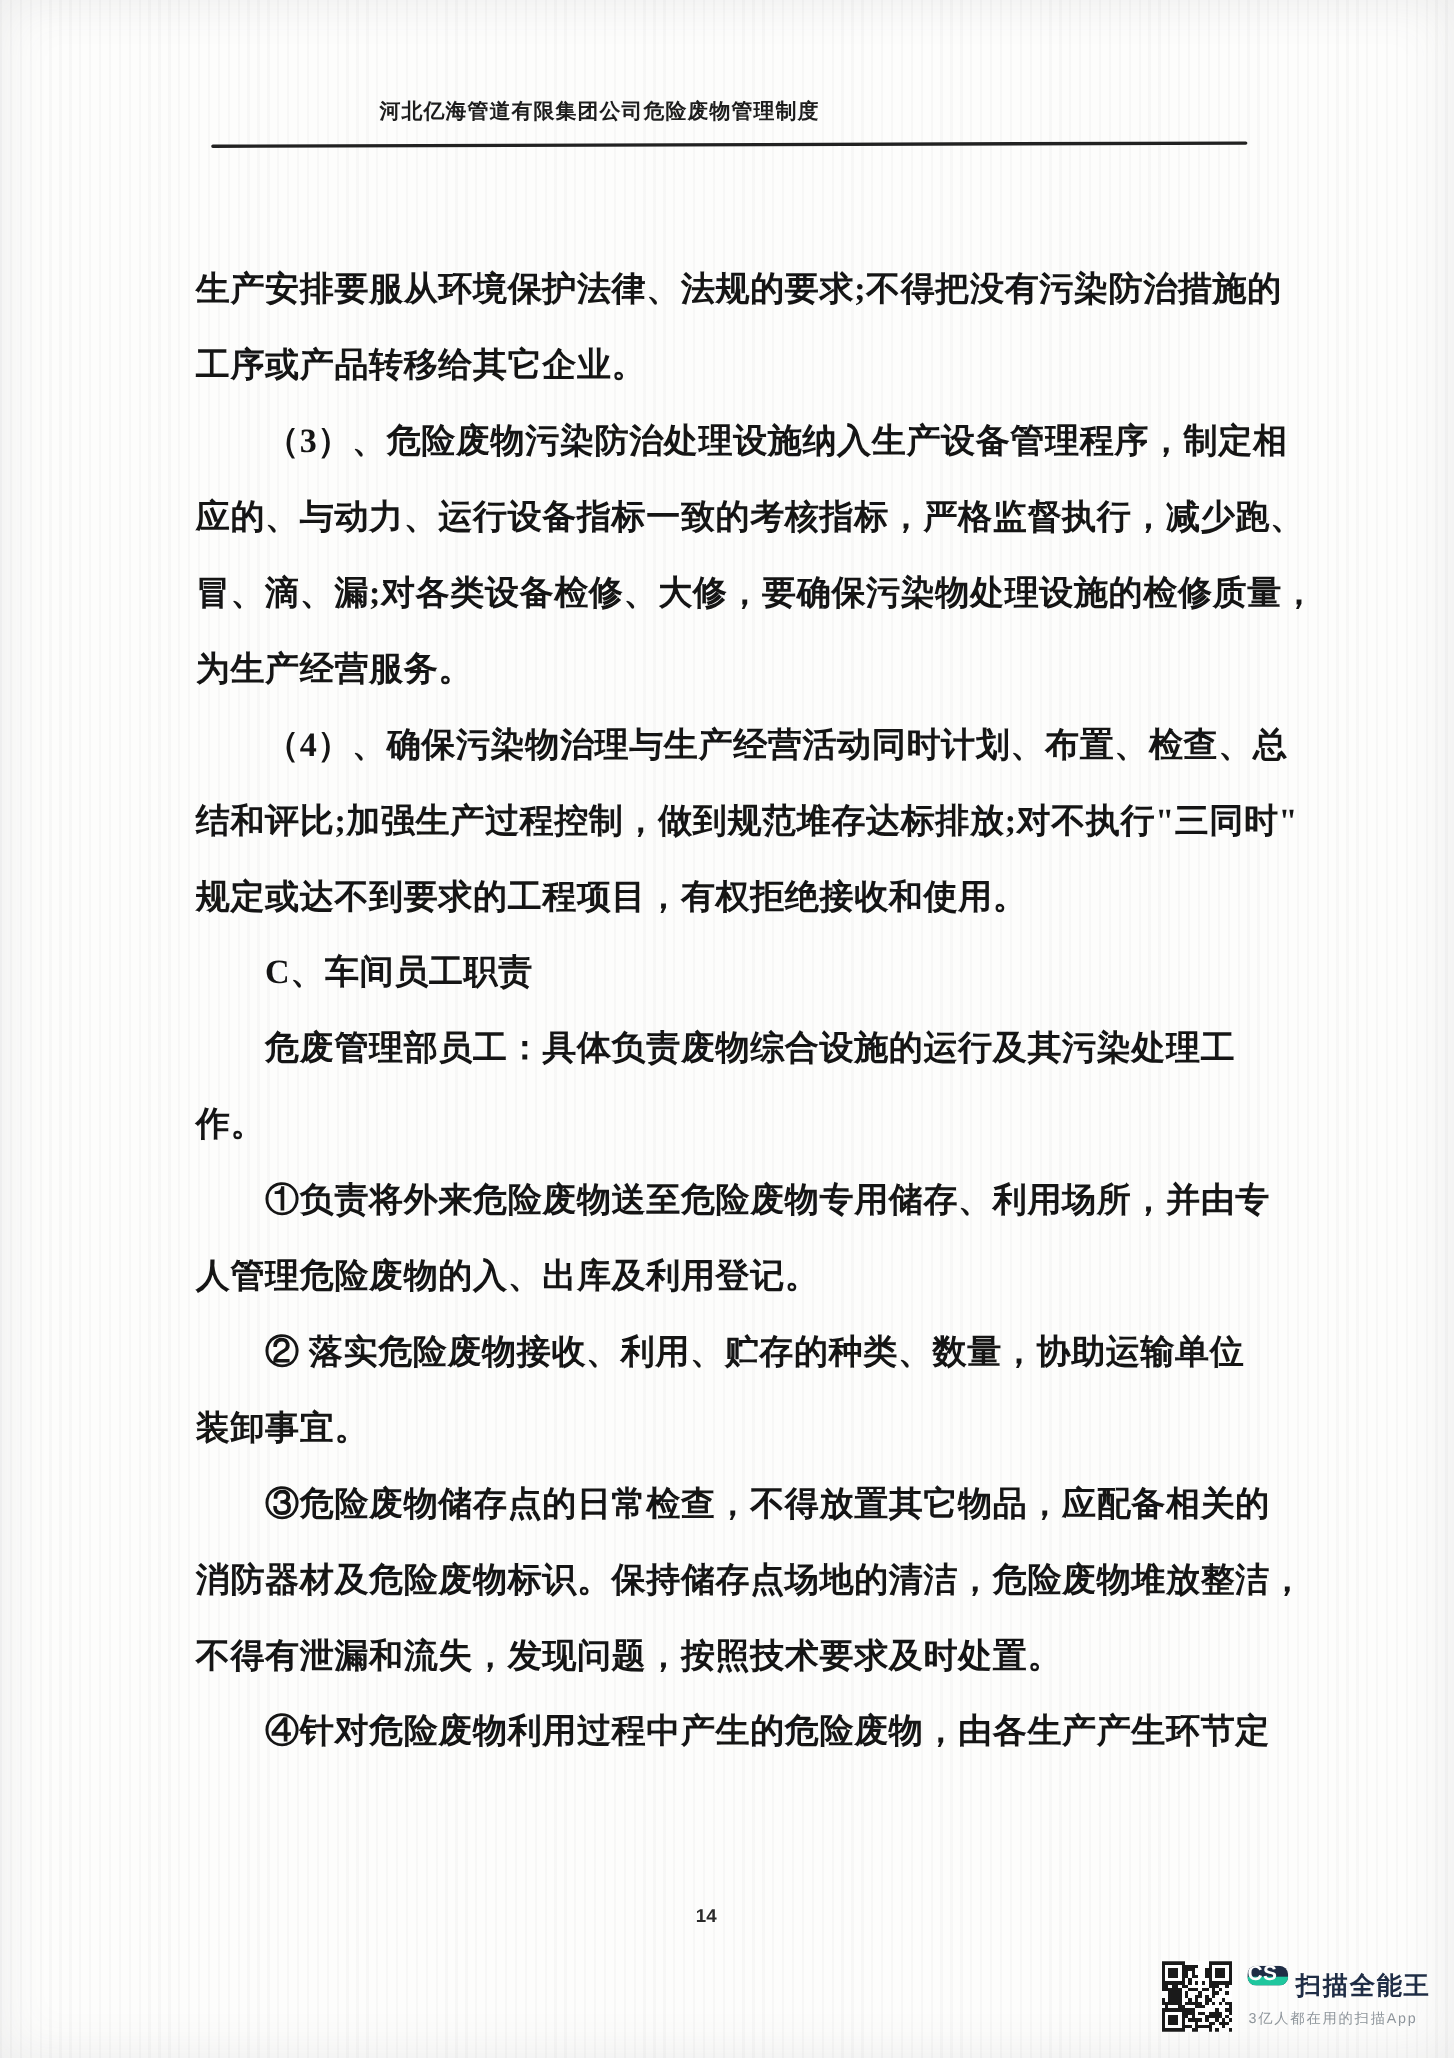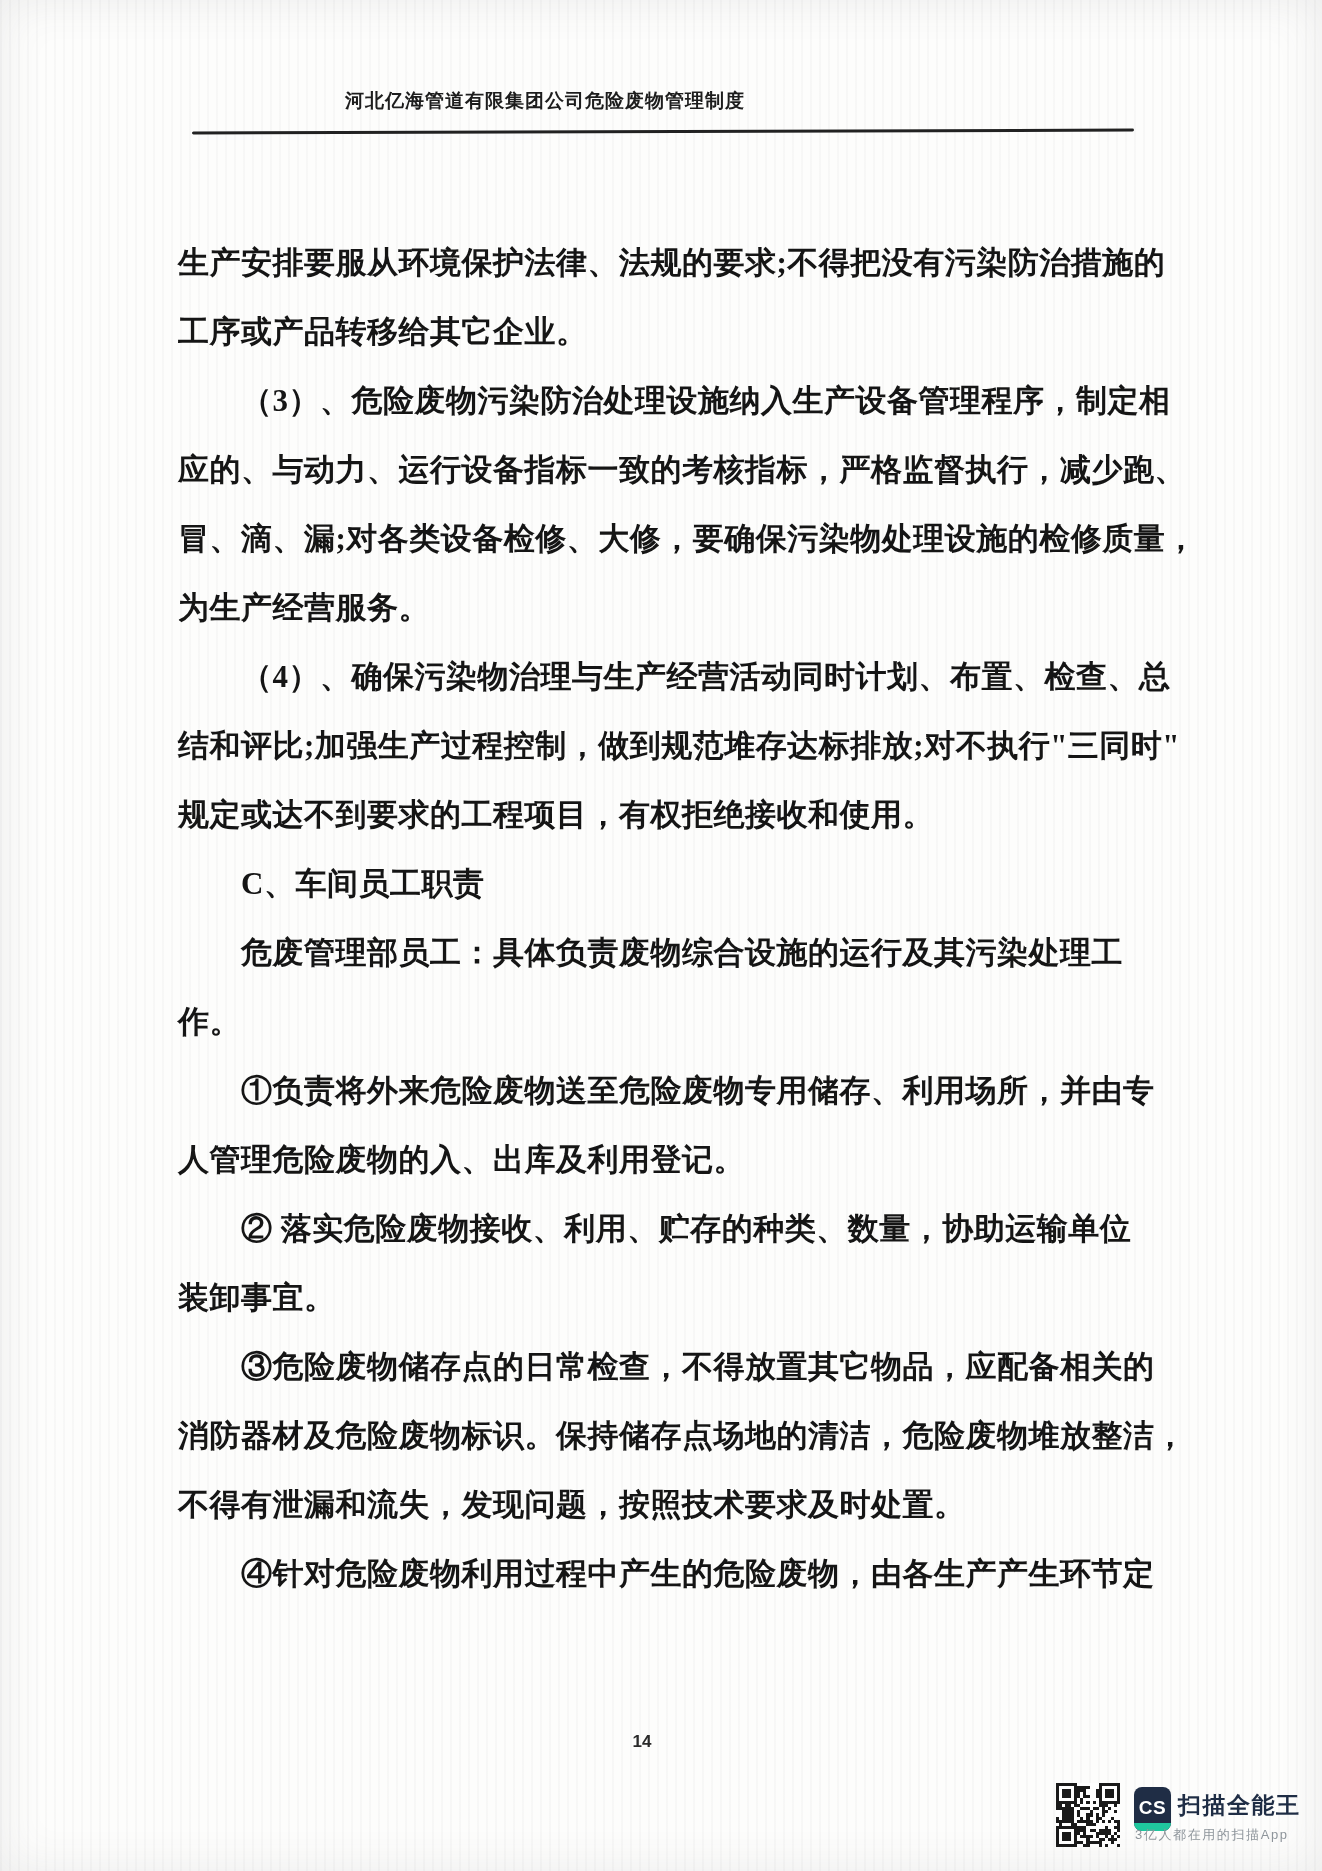--- a/index.html
+++ b/index.html
@@ -99,26 +99,25 @@
     left: 0;
     top: 1px;
     width: 64px;
     height: 64px;
   }
   .cs-logo {
     position: absolute;
     left: 78px;
     top: 5px;
     width: 37px;
-    height: 44px;
+    height: 18px;
     border-radius: 8px;
     overflow: hidden;
     display: flex;
     align-items: center;
-    justify-content: center;
   }
   .cs-logo .logo-text {
     position: relative;
     z-index: 2;
     color: #ffffff;
     font-weight: 700;
     font-size: 19px;
     letter-spacing: 0.5px;
     margin-top: -3px;
   }

